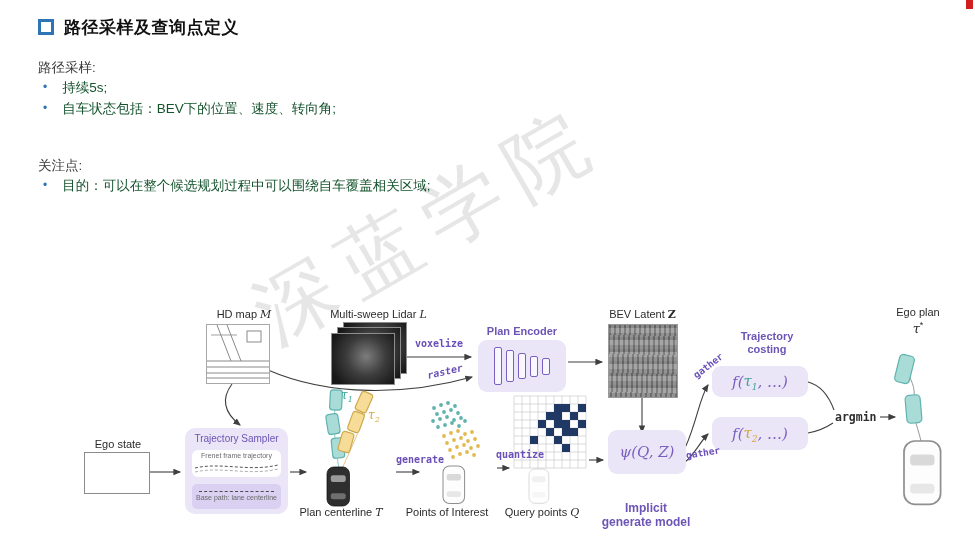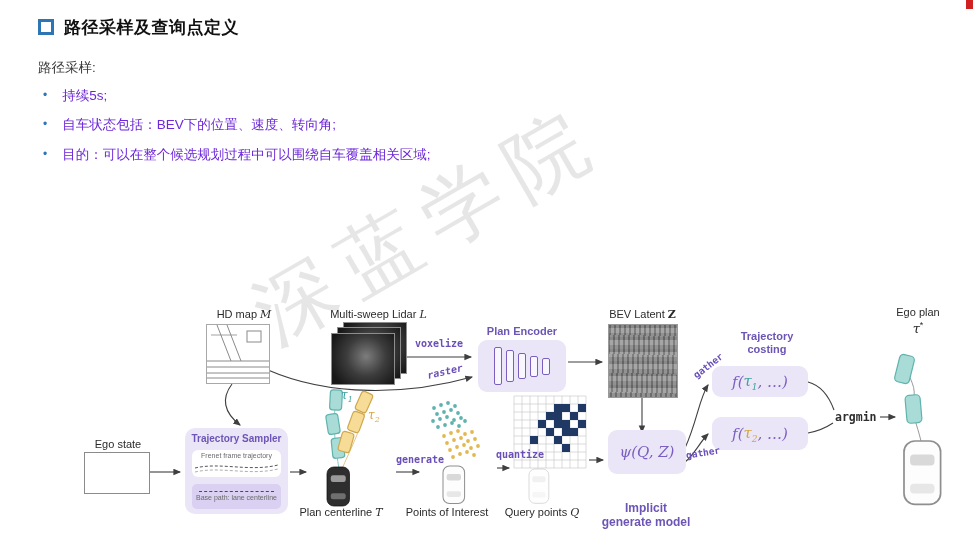--- a/index.html
+++ b/index.html
@@ -9,21 +9,21 @@
     font-family:"Liberation Sans","DejaVu Sans",sans-serif;
     color:#3d3d3d;
   }
   
   .content{position:absolute;left:38px;top:14px;width:892px;z-index:2}
   .title-row{display:flex;align-items:center;gap:10px;height:26px}
   .title-square{width:10px;height:10px;border:3px solid #2e75b6;flex:0 0 auto}
   .slide-title{font-size:17px;font-weight:700;color:#111;letter-spacing:.5px}
   .sec-heading{font-size:13.5px;color:#3a3a3a;margin-top:19px}
   .sec2{margin-top:37px}
-  .bullet{display:flex;font-size:13.5px;color:#6d28d9;line-height:1.58;margin-top:8px;padding-left:5px}
+  .bullet{display:flex;font-size:13.5px;color:#14532d;line-height:1.58;padding-left:5px}
   .bullet::before{content:"•";color:#2e75b6;margin-right:15px;font-size:12px;line-height:1.75}
   .bullet .btxt{flex:1}
   
   .watermark{
     position:absolute;left:262px;top:268px;z-index:1;
     font-size:80px;letter-spacing:16px;white-space:nowrap;
     color:#c6c6c6;opacity:.42;transform:rotate(-30deg);transform-origin:0 50%;
     pointer-events:none;font-weight:400;
   }
   .corner-mark{position:absolute;right:2px;top:0;width:7px;height:9px;background:#cf1f1f;z-index:4}
@@ -45,21 +45,21 @@
   .lidar-img{position:absolute;width:62px;height:50px;border:1px solid #8d8d8d;
     background:radial-gradient(circle at 55% 45%, #7d7d7d 0, #3c3c3c 45%, #181818 85%)}
   .bev-img{border:1px solid #9a9a9a;
     background:
       repeating-linear-gradient(93deg, rgba(55,55,55,.35) 0 2px, rgba(165,165,165,.30) 2px 5px),
       repeating-linear-gradient(0deg, #8a8a8a 0 4px, #a6a6a6 4px 9px, #7c7c7c 9px 12px)}
   .enc-bars{display:flex;align-items:center;justify-content:center;gap:4px;height:100%}
   .bar{width:6px;border:1.5px solid #7b5fc0;background:#f8f6fe;border-radius:2px}
   .ego-box{background:#fff;border:1px solid #8b8b8b}
   .sampler{background:#eae5f7;border-radius:10px}
-  .sampler-title{font-size:10px;font-weight:700;color:#6c55b5;text-align:center;margin-top:5px}
+  .sampler-title{font-size:10px;font-weight:400;color:#6c55b5;text-align:center;margin-top:5px}
   .frenet-strip{position:absolute;left:7px;top:22px;width:89px;height:27px;background:#fff;border-radius:6px;overflow:hidden}
   .tinytxt{font-size:7px;color:#6b6b6b;text-align:center;line-height:1.1;margin-top:2px}
   .base-strip{position:absolute;left:7px;top:56px;width:89px;height:25px;background:#d9d0f2;border-radius:5px;overflow:hidden}
   .base-line{border-top:1.5px dashed #4c4c4c;margin:7px 7px 1px 7px}
   .psi-math{font-family:"DejaVu Serif","Liberation Serif",serif;font-style:italic;color:#7a5fc0;font-size:15px}
   .argmin{font-family:"DejaVu Sans Mono","Liberation Mono",monospace;font-weight:700;font-size:11.5px;color:#2e2e2e}
   sup{font-size:9px}
   sub{font-size:8px}
 </style>
 </head>
@@ -75,20 +75,21 @@
   </div>
 
   <div class="sec-heading">路径采样:</div>
   <div class="bullet">
       <span class="btxt">持续5s;</span>
     </div>
   <div class="bullet">
       <span class="btxt">自车状态包括：BEV下的位置、速度、转向角;</span>
     </div>
 
+  <div class="sec-heading sec2">关注点:</div>
   <div class="bullet">
       <span class="btxt">目的：可以在整个候选规划过程中可以围绕自车覆盖相关区域;</span>
     </div>
 </div>
 
 <div class="diagram">
 
   <svg class="d" style="left:0;top:0" width="975" height="237" viewBox="0 0 975 237">
     <defs>
       <marker id="arr" markerWidth="8" markerHeight="8" refX="6" refY="3" orient="auto">

